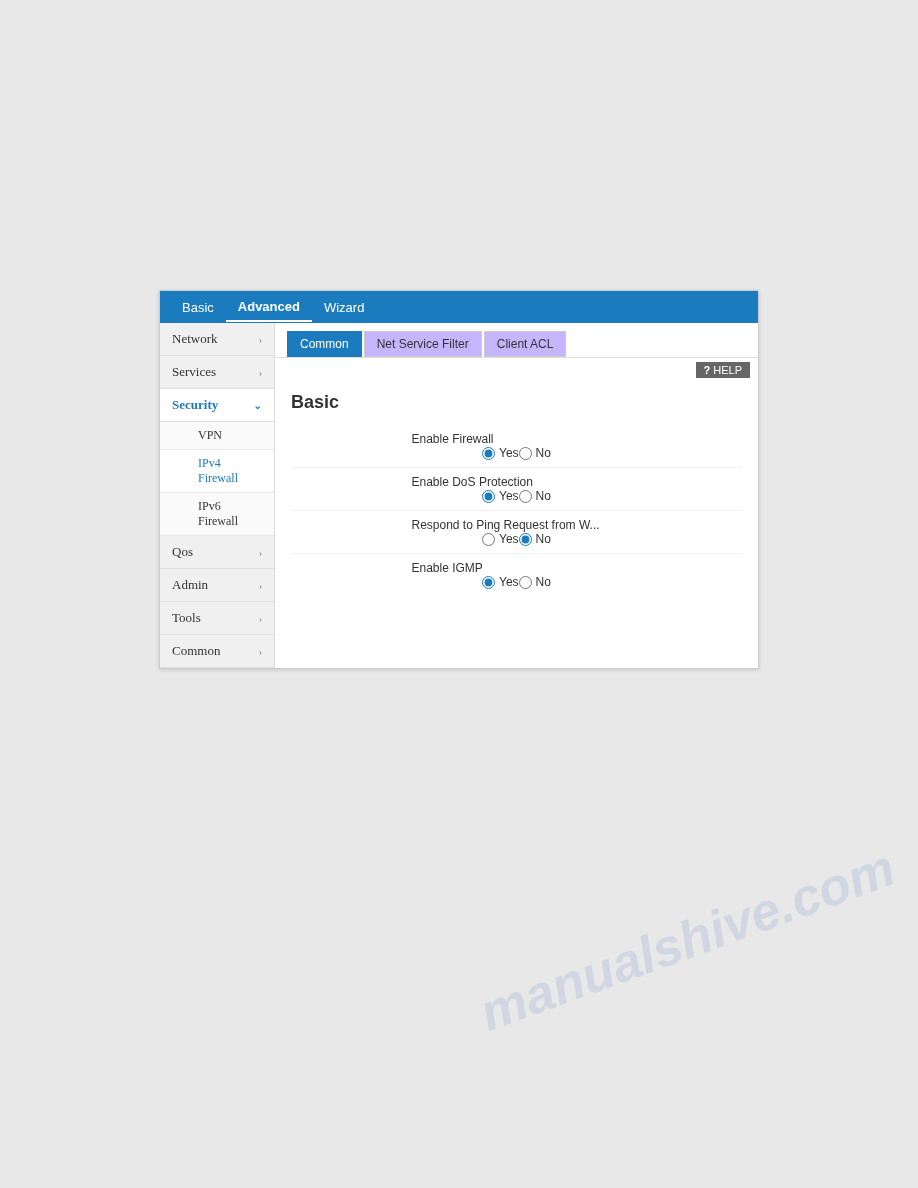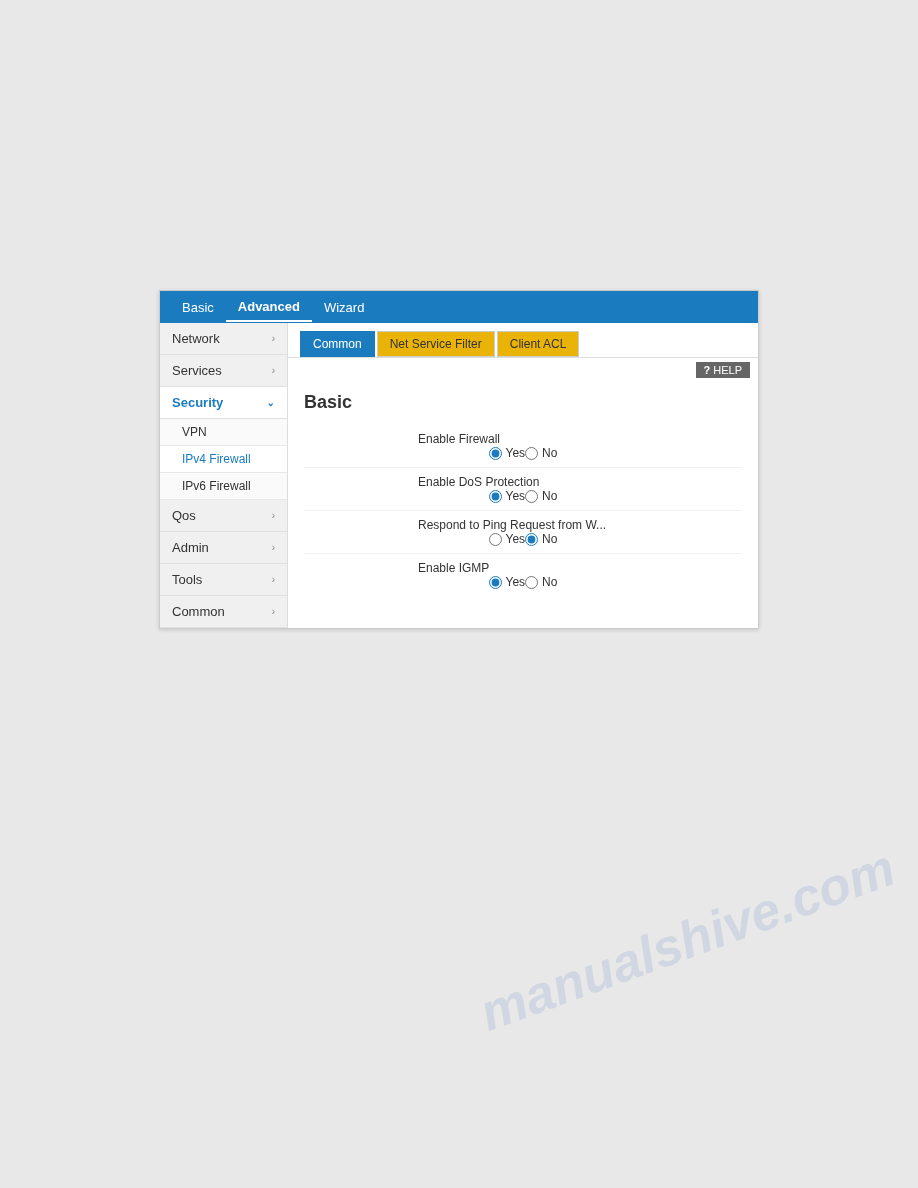--- a/index.html
+++ b/index.html
@@ -43,24 +43,25 @@
     }
 
     
     .main-layout {
       display: flex;
       min-height: 260px;
     }
 
     
     .sidebar {
-      width: 128px;
+      width: 115px;
       background: #f0f0f0;
       border-right: 1px solid #ddd;
       flex-shrink: 0;
+      font-family: Liberation Serif, serif;
     }
     .sidebar-item {
       display: flex;
       align-items: center;
       justify-content: space-between;
       padding: 8px 12px;
       cursor: pointer;
       color: #333;
       font-size: 13px;
       border-bottom: 1px solid #e0e0e0;
@@ -73,21 +74,21 @@
     .sidebar-item .chevron {
       font-size: 10px;
       color: #888;
     }
     .sidebar-item.active-section .chevron {
       color: #1a7bbf;
     }
 
     
     .submenu-item {
-      padding: 6px 12px 6px 22px;
+      padding: 6px 12px 6px 38px;
       cursor: pointer;
       color: #333;
       font-size: 12px;
       border-bottom: 1px solid #e8e8e8;
       background: #fafafa;
     }
     .submenu-item.active {
       color: #1a7bbf;
       background: #fff;
     }
@@ -115,21 +116,21 @@
       align-items: center;
       border-bottom: 1px solid #ddd;
       background: #fff;
     }
     .tab-btn {
       padding: 5px 12px;
       font-size: 12px;
       cursor: pointer;
       border: 1px solid #ccc;
       margin-right: 2px;
-      background: #eab308;
+      background: #c4b5fd;
       color: #333;
     }
     .tab-btn.active {
       background: #1a7bbf;
       color: #fff;
       border-color: #1a7bbf;
     }
 
     
     .help-area {

